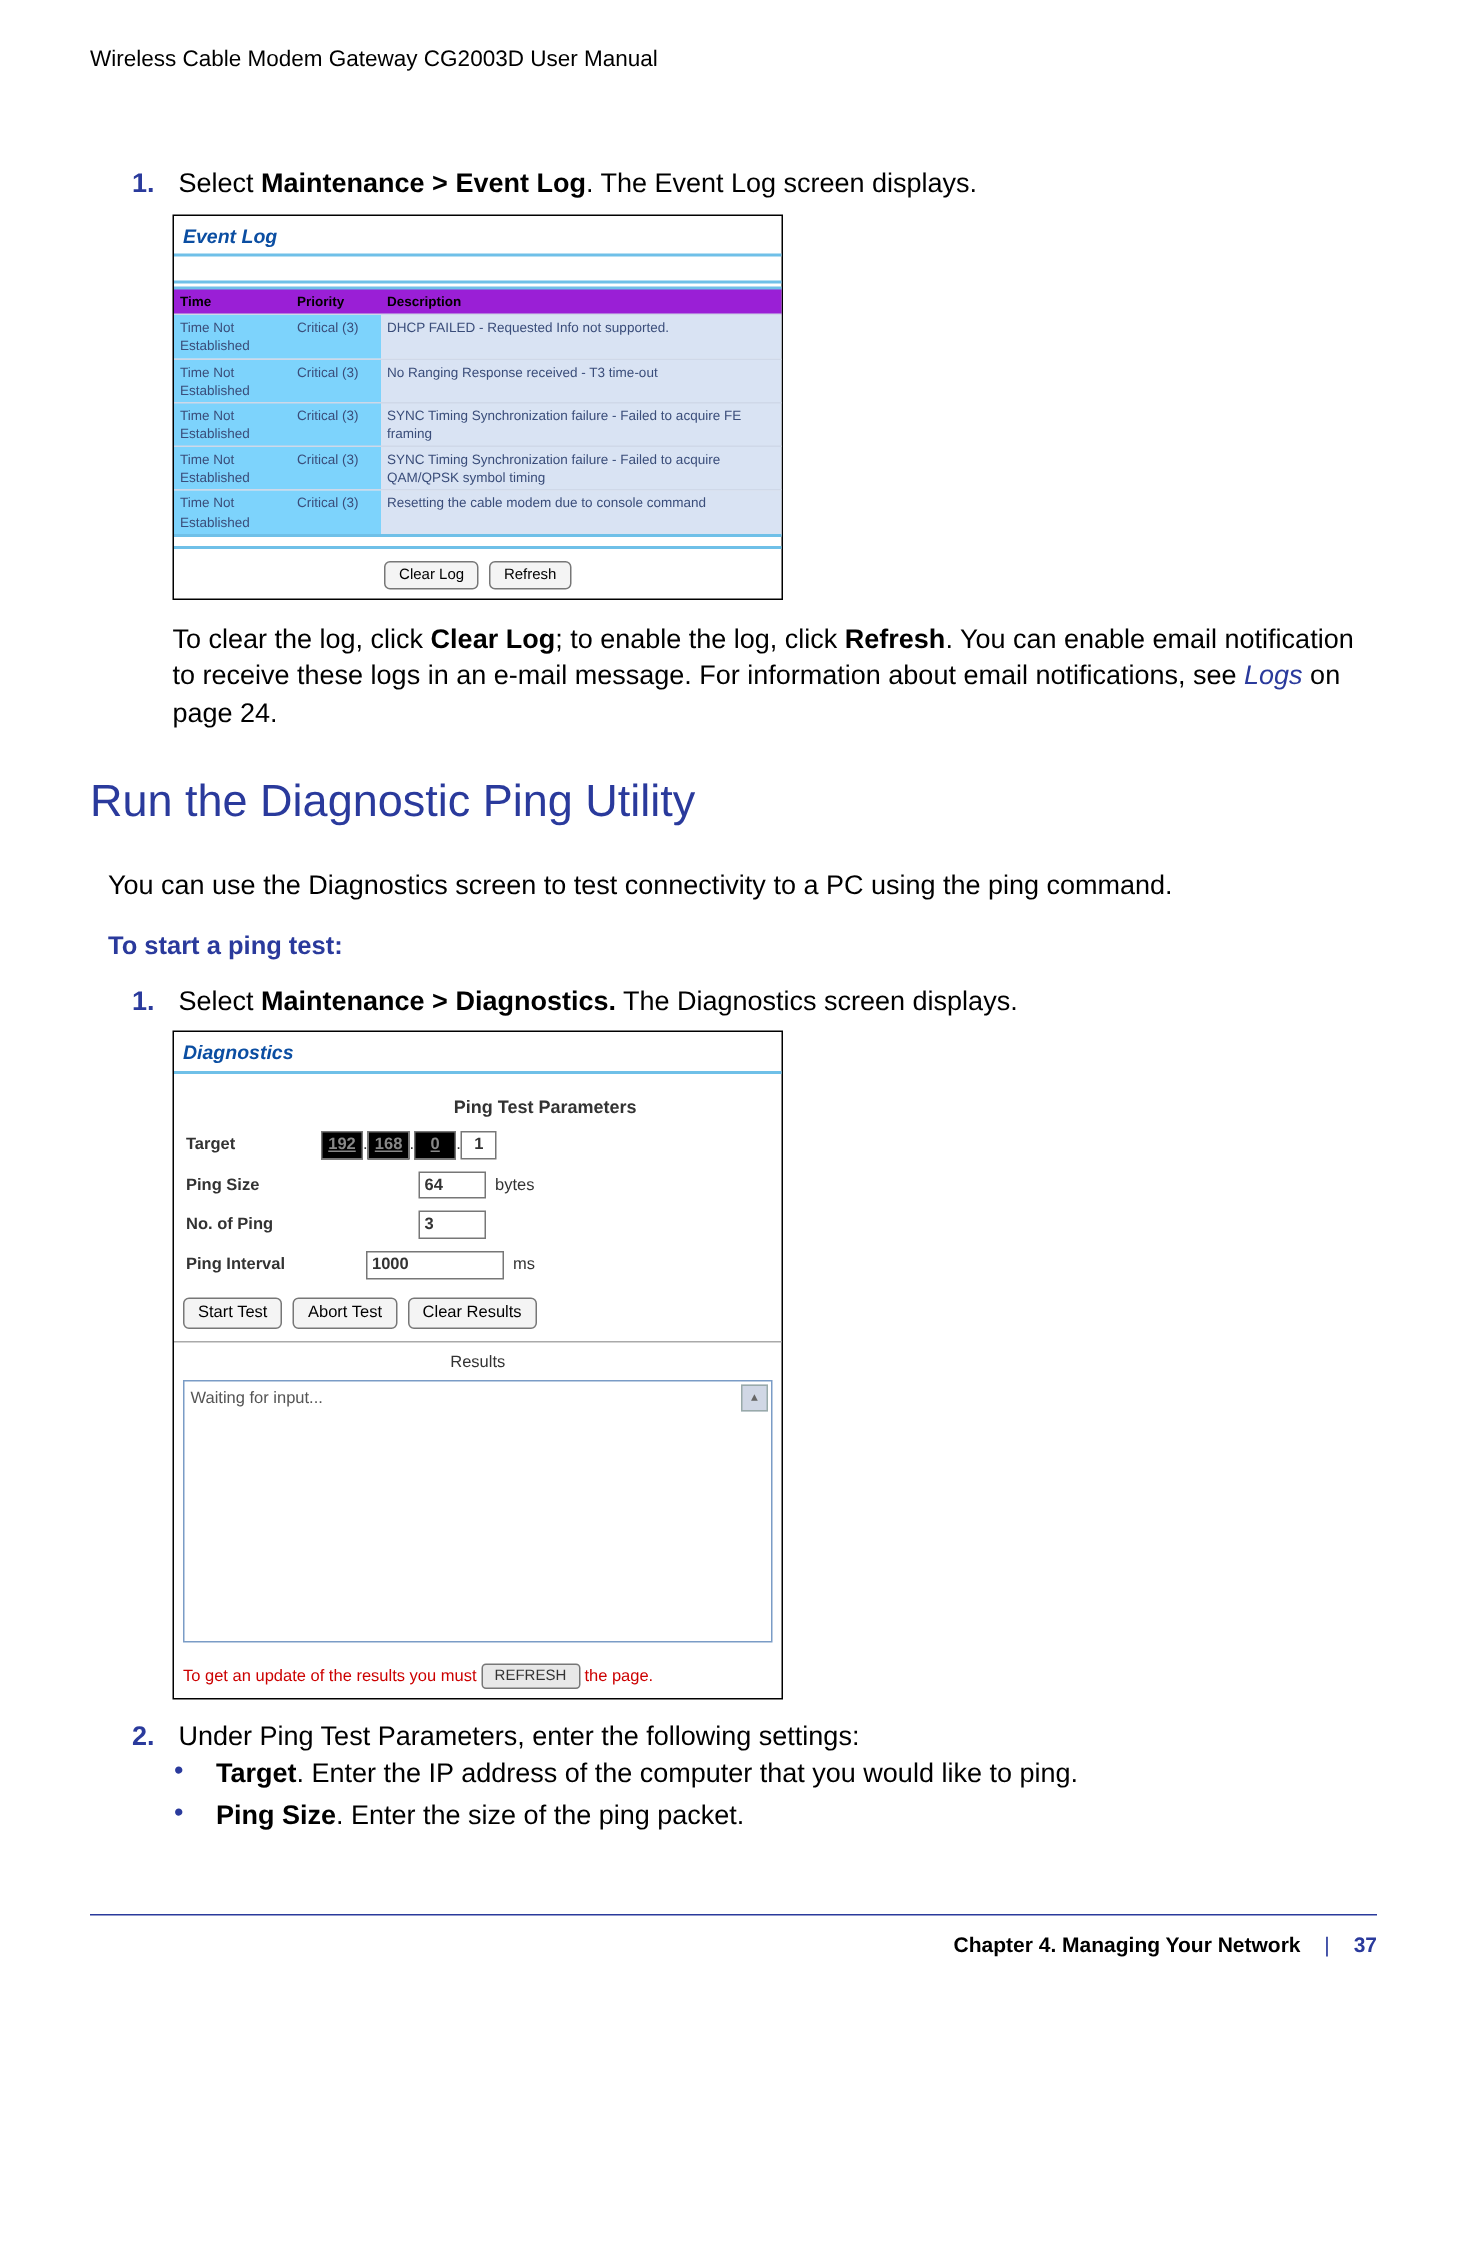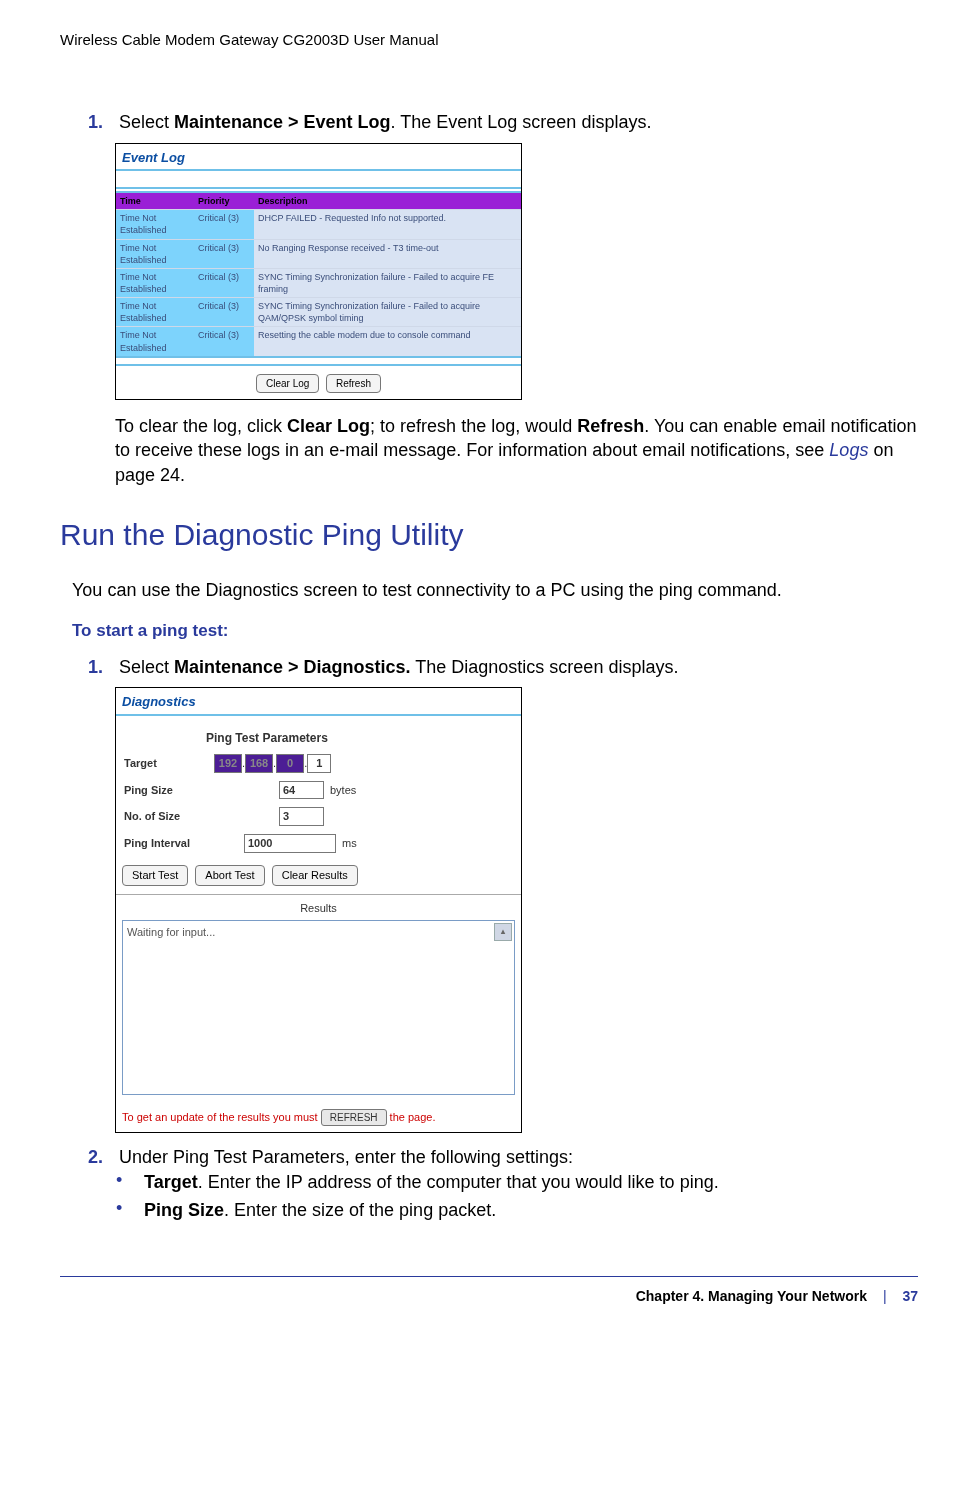--- a/index.html
+++ b/index.html
@@ -145,36 +145,36 @@
     .ss2-param-row {
       display: flex;
       align-items: center;
       padding: 4px 0 4px 8px;
       font-weight: bold;
       color: #333;
       font-size: 11px;
     }
     .ss2-param-hdr {
       font-weight: bold;
-      text-align: left;
+      text-align: center;
       padding: 6px 0 4px 90px;
       color: #333;
       font-size: 12px;
     }
     .ss2-lbl { width: 90px; }
     .ss2-input {
       border: 1px solid #777;
       background: #fff;
       padding: 1px 3px;
       font-size: 11px;
       color: #333;
       display: inline-block;
       box-sizing: border-box;
     }
-    .ss2-input.dim { background: #4c1d95; color: #888; }
+    .ss2-input.dim { background: #000000; color: #888; text-decoration: underline; }
     .ss2-ipbox { width: 28px; text-align: center; }
     .ss2-unit { margin-left: 6px; font-weight: normal;}
     .ss2-btns {
       padding: 8px 6px;
     }
     .ss2-btn {
       display: inline-block;
       border: 1px solid #777;
       border-radius: 4px;
       padding: 2px 9px;
@@ -312,21 +312,21 @@
       </table>
     <div style="height:6px;"></div>
     <div class="ss1-sep"></div>
     <div class="ss1-btns">
       <span class="ss1-btn">Clear Log</span>
       <span class="ss1-btn">Refresh</span>
     </div>
   </div>
 
   <div class="indented">
-    <span>To clear the log, click </span><b>Clear Log</b><span>; to refresh the log, would </span><b>Refresh</b><span>. You can enable email notification to receive these logs in an e-mail message. For information about email notifications, see </span><span class="link-italic">Logs</span><span> on page 24.</span>
+    <span>To clear the log, click </span><b>Clear Log</b><span>; to enable the log, click </span><b>Refresh</b><span>. You can enable email notification to receive these logs in an e-mail message. For information about email notifications, see </span><span class="link-italic">Logs</span><span> on page 24.</span>
   </div>
 
   <h2 class="section-head">Run the Diagnostic Ping Utility</h2>
 
   <div style="margin-left:12px;">You can use the Diagnostics screen to test connectivity to a PC using the ping command.</div>
 
   <div class="subhead" style="margin-left:12px;">To start a ping test:</div>
 
   <div class="step-line">
     <span class="step-num">1.</span>
@@ -349,21 +349,21 @@
         <span class="ss2-input ss2-ipbox" style="width:24px;">1</span>
       </div>
 
       <div class="ss2-param-row">
         <span class="ss2-lbl" style="width:155px;">Ping Size</span>
         <span class="ss2-input" style="width:45px;">64</span>
         <span class="ss2-unit">bytes</span>
       </div>
 
       <div class="ss2-param-row">
-        <span class="ss2-lbl" style="width:155px;">No. of Size</span>
+        <span class="ss2-lbl" style="width:155px;">No. of Ping</span>
         <span class="ss2-input" style="width:45px;">3</span>
       </div>
 
       <div class="ss2-param-row">
         <span class="ss2-lbl" style="width:120px;">Ping Interval</span>
         <span class="ss2-input" style="width:92px;">1000</span>
         <span class="ss2-unit">ms</span>
       </div>
 
       <div class="ss2-btns">

